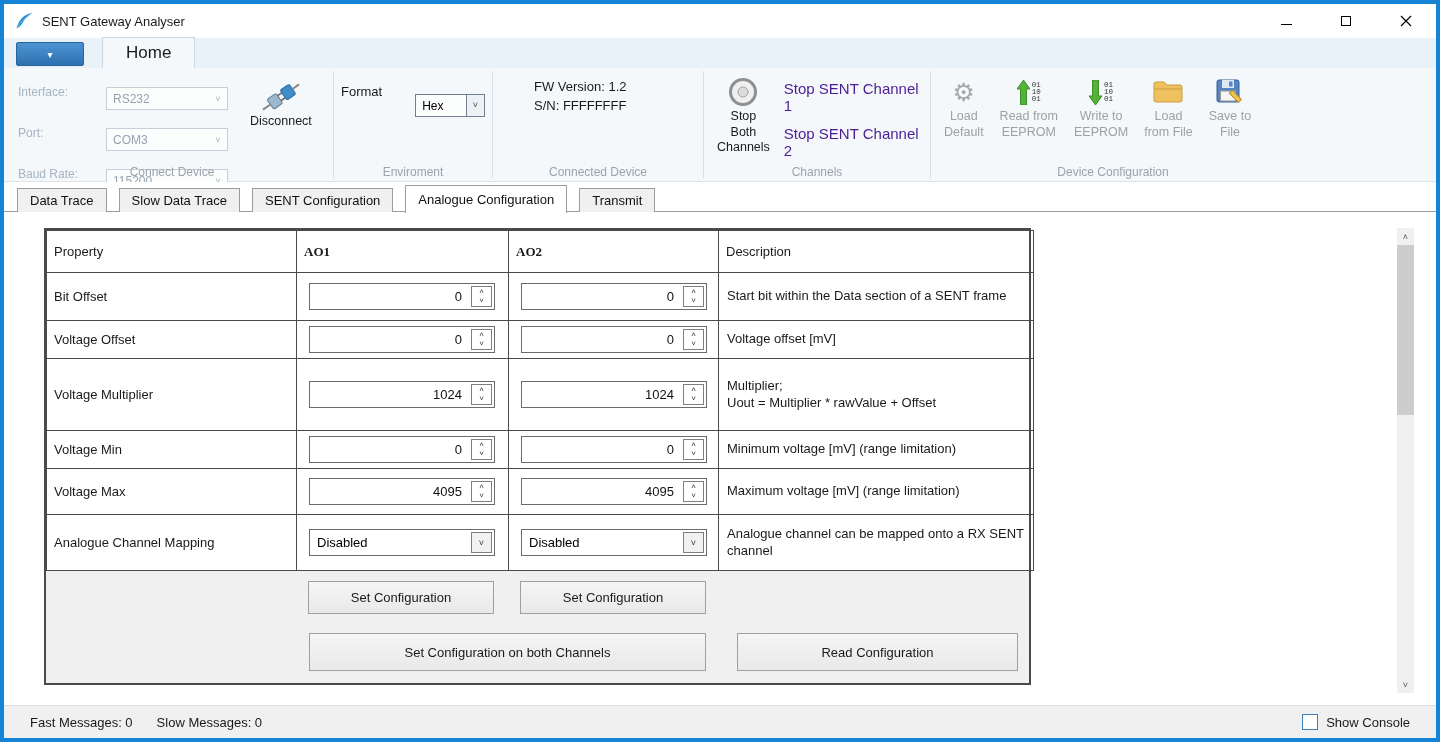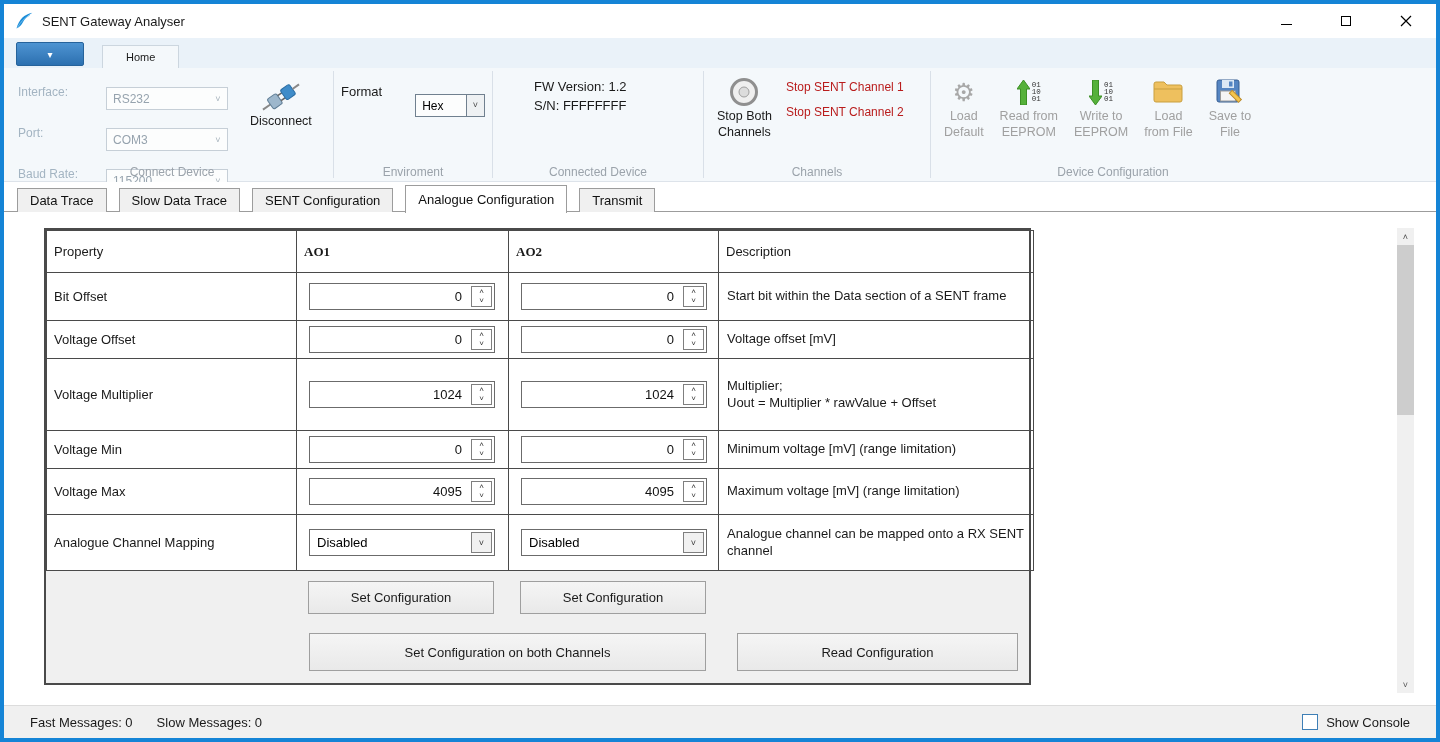--- a/index.html
+++ b/index.html
@@ -17,21 +17,21 @@
   .win-btn { width:60px; display:flex; align-items:center; justify-content:center; cursor:default; }
   .glyph-min { width:11px; border-bottom:1px solid #000; display:inline-block; margin-top:6px; }
   .glyph-max { width:10px; height:10px; border:1px solid #000; display:inline-block; }
 
   
   .ribbon-tabs { height:30px; background:#eaf2f9; display:flex; align-items:flex-end; padding-left:12px; flex:0 0 auto; }
   .app-menu { width:68px; height:24px; margin-bottom:2px; border:1px solid #26639b; border-radius:2px;
               background:linear-gradient(#4e94d2,#2c70b0); display:flex; align-items:center; justify-content:center;
               color:#fff; font-size:10px; }
   .home-tab { margin-left:18px; padding:5px 23px; background:#f4f8fb; border:1px solid #ccd6df; border-bottom:none;
-              font-size:11px; color:#1a1a1a; }
+              font-size:17px; color:#1a1a1a; }
 
   
   .ribbon-body { height:114px; background:#f4f8fb; display:flex; align-items:stretch; padding-left:8px;
                  border-bottom:1px solid #dde3ea; flex:0 0 auto; }
   .rgroup { position:relative; padding:3px 6px 17px 6px; flex:0 0 auto; }
   .rgroup-label { position:absolute; bottom:2px; left:0; right:0; text-align:center; font-size:12px; color:#9ba3ab; }
   .rgroup-body { display:flex; align-items:flex-start; height:100%; }
   .rsep { width:1px; background:#d9e0e8; margin:3px 1px; flex:0 0 auto; }
   .rfill { flex:1; }
 
@@ -60,21 +60,21 @@
   .g-env .rgroup-body { margin-top:10px;gap:26px; }
   .fmt-label { padding-top:3px; margin-right:7px; color:#1a1a1a; }
   .combo-hex { width:76px; }
 
   .g-conndev { width:208px; }
   .conndev-text { display:flex; flex-direction:column; gap:4px; margin-top:8px; padding-left:34px; color:#1a1a1a; }
 
   .g-channels { width:224px; }
   .stopboth { margin-top:1px; }
   .chan-list { display:flex; flex-direction:column; gap:9px; margin-left:4px; margin-top:8px; }
-  .chan-btn { font-size:12px; color:#b91c1c; padding:1px 4px; cursor:default; }
+  .chan-btn { font-size:15px; color:#4c1d95; padding:1px 4px; cursor:default; }
 
   .g-devcfg { width:362px; }
   .g-devcfg .rgroup-body { gap:4px; margin-top:1px; }
   .gear-glyph { font-size:25px; color:#a8a8a8; line-height:26px; }
   .eeprom-ic { display:flex; align-items:center; gap:2px; }
   .bits { font-family:"Liberation Mono","DejaVu Sans Mono",monospace; font-size:7.5px; line-height:7px;
           color:#333; white-space:pre-line; }
 
   
   .ptab-strip { height:30px; background:#fff; display:flex; align-items:flex-end; padding-left:13px;

